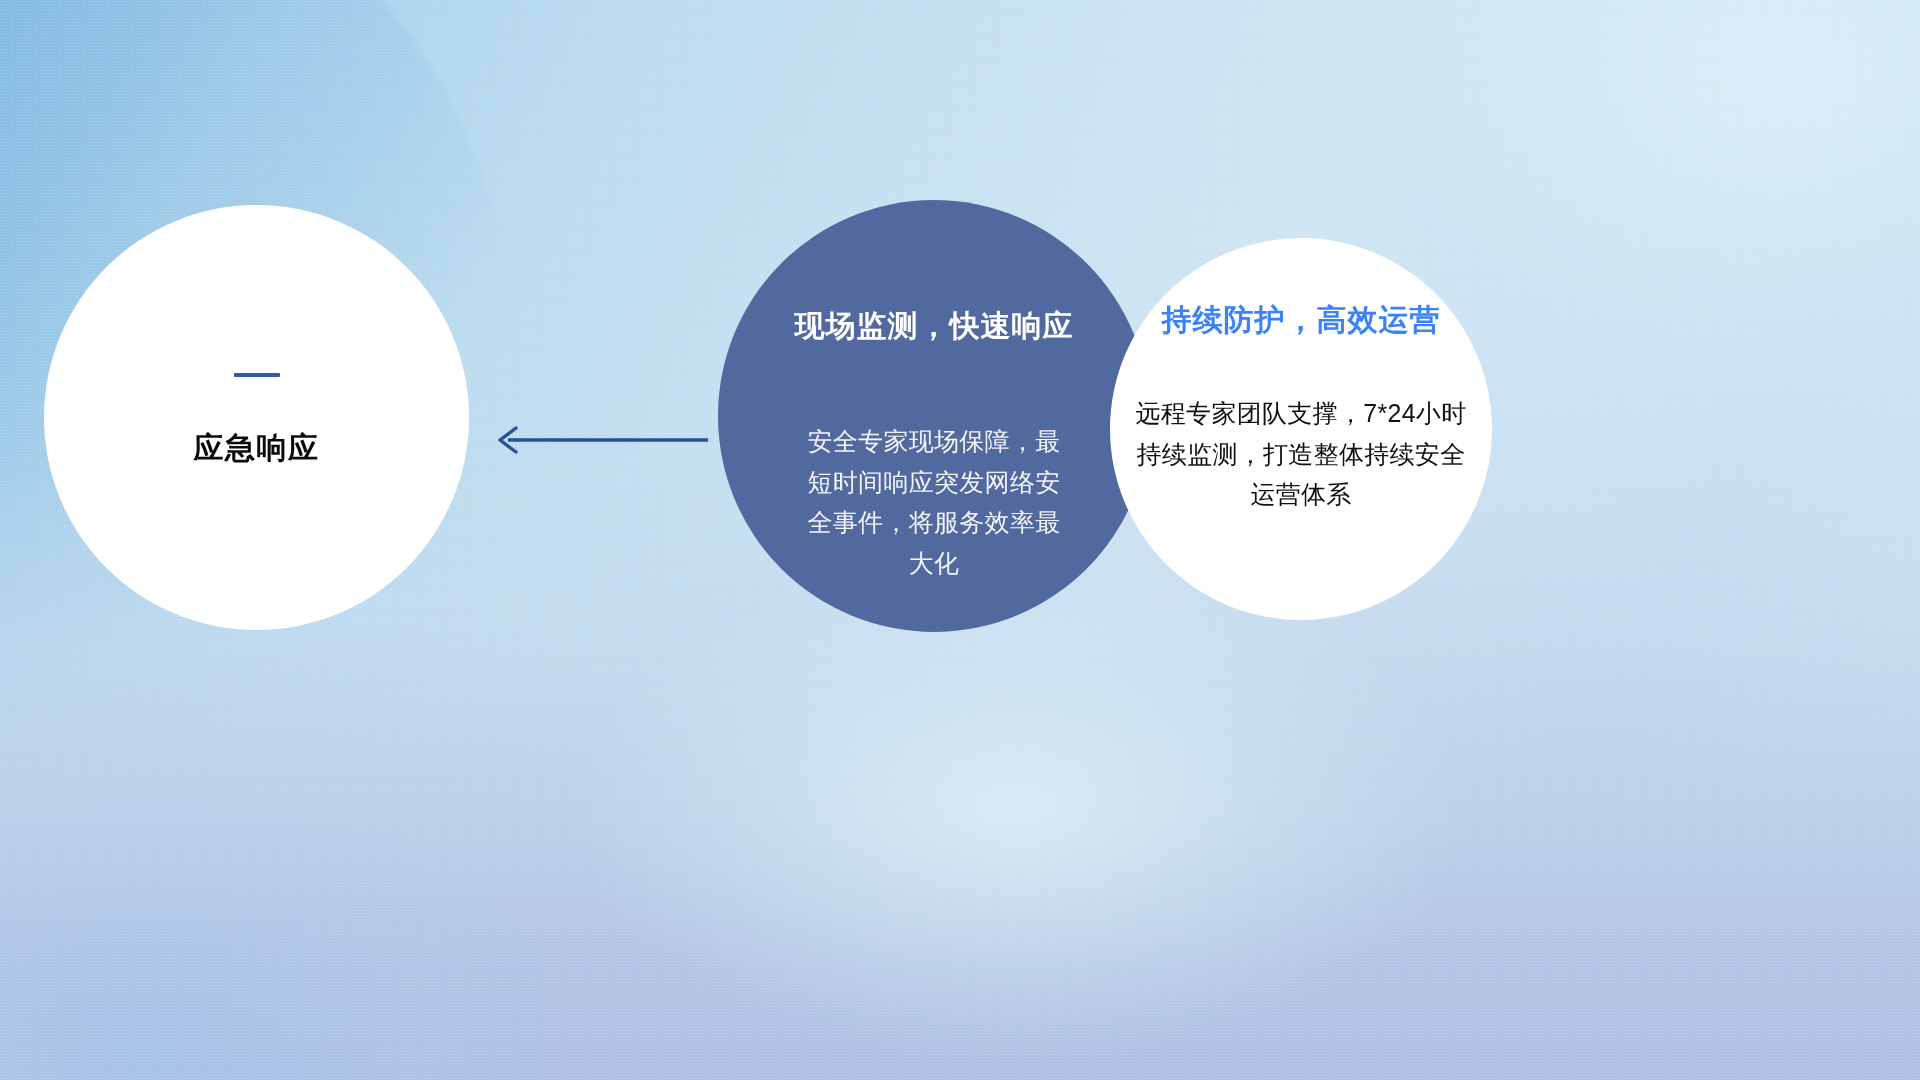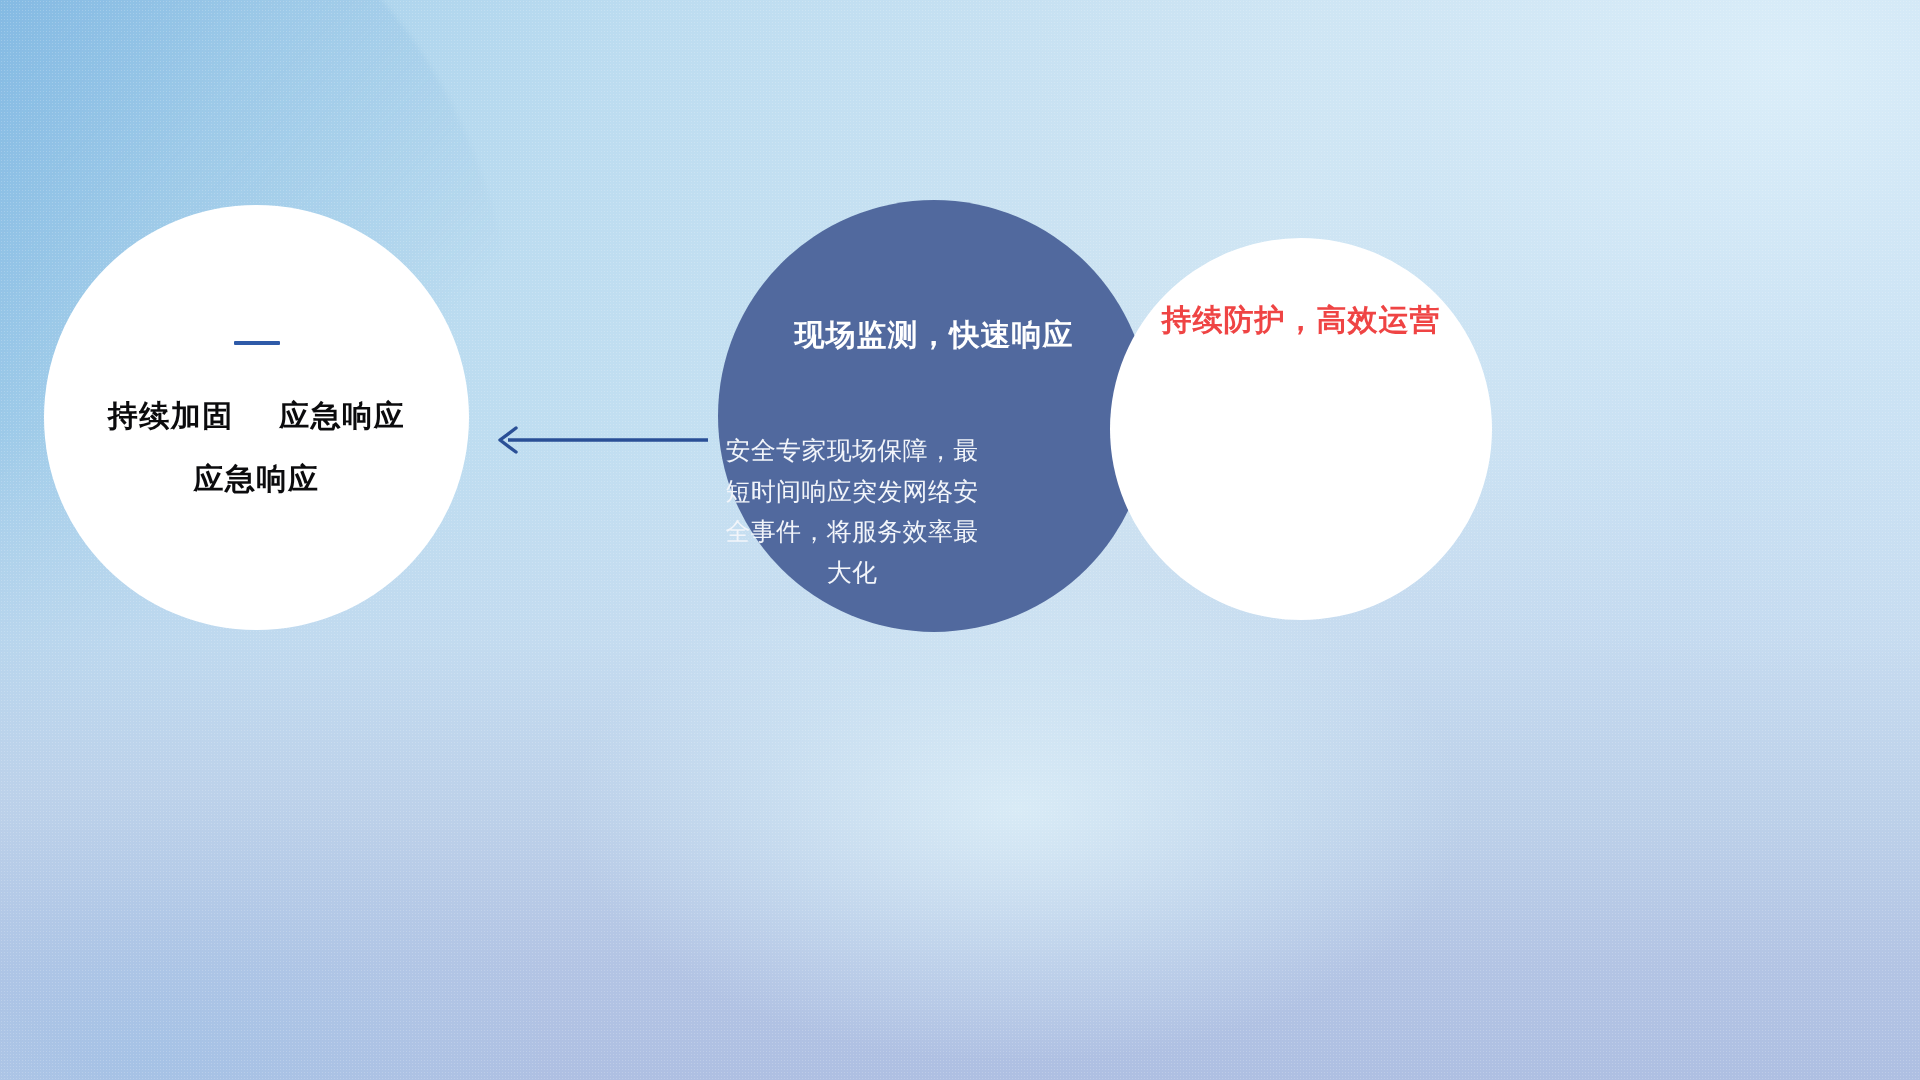--- a/index.html
+++ b/index.html
@@ -115,43 +115,43 @@
     letter-spacing:1.5px;
     line-height:1.0;
     white-space:nowrap;
     text-align:center;
   }
   .left-line + .left-line { margin-top:33px; }
   .left-line .gap { display:inline-block; width:26px; }
 
   
   #mid-content {
-    position:absolute; left:0; top:17px; width:100%; height:100%;
-    display:flex; flex-direction:column; 
+    position:absolute; left:0; top:8px; width:100%; height:100%;
+    display:flex; flex-direction:column; align-items:center;
     padding-top:98px;
     text-align:center;
   }
   #mid-title {
     color:#ffffff; font-weight:bold; font-size:30px;
     letter-spacing:1px; white-space:nowrap;
   }
   #mid-body {
     margin-top:74px;
     color:#f2f5fa; font-size:25px; line-height:1.62;
     width:268px; text-align:center; letter-spacing:0.3px;
   }
 
   
   #right-content {
     position:absolute; left:0; top:0; width:100%; height:100%;
     display:flex; flex-direction:column; align-items:center;
     padding-top:62px; text-align:center;
   }
   #right-title {
-    color:#ef4444; font-weight:bold; font-size:30px;
+    color:#3b82f6; font-weight:bold; font-size:30px;
     letter-spacing:1px; white-space:nowrap;
   }
   #right-body {
     margin-top:52px;
     color:#101114; font-size:25px; line-height:1.62;
     width:340px; text-align:center; letter-spacing:0.3px;
   }
 
   
   #arrow { position:absolute; left:480px; top:418px; z-index:6; }
@@ -175,36 +175,32 @@
     <line x1="228" y1="22" x2="28" y2="22" stroke="#2a4f96" stroke-width="3.4"></line>
     <polyline points="36,10 20,22 36,34" fill="none" stroke="#2a4f96" stroke-width="3.4" stroke-linecap="round" stroke-linejoin="round"></polyline>
   </svg>
 </div>
 
 <div id="circle-left" class="circle">
   <div id="left-content">
     <div id="left-dash"></div>
 
 
-    <div class="left-line">
-      <span>持续加固</span>
-      <span class="gap"></span>
-      <span>应急响应</span>
-    </div>
 
     <div class="left-line">
       <span>应急响应</span>
     </div>
   </div>
 </div>
 
 <div id="circle-mid" class="circle">
   <div id="mid-content">
     <div id="mid-title">现场监测，快速响应</div>
     <div id="mid-body">安全专家现场保障，最短时间响应突发网络安全事件，将服务效率最大化</div>
   </div>
 </div>
 
 <div id="circle-right" class="circle">
   <div id="right-content">
     <div id="right-title">持续防护，高效运营</div>
+    <div id="right-body">远程专家团队支撑，7*24小时持续监测，打造整体持续安全运营体系</div>
   </div>
 </div>
 
 </body></html>

